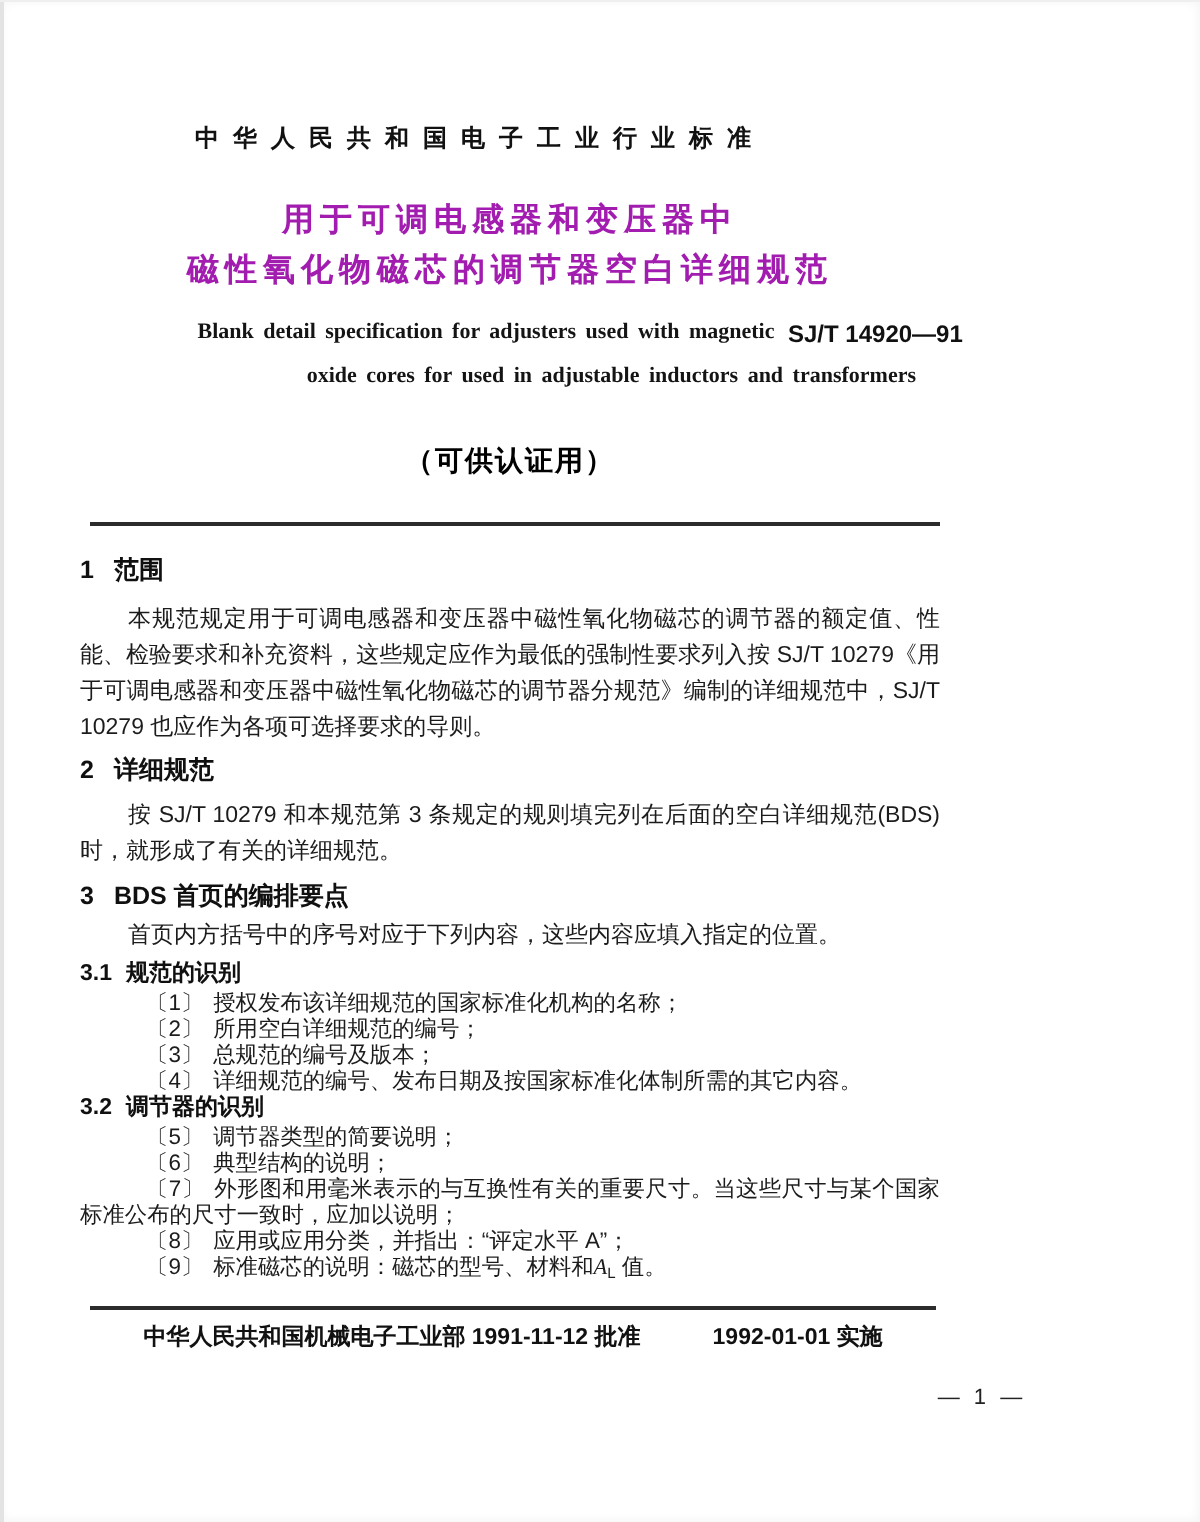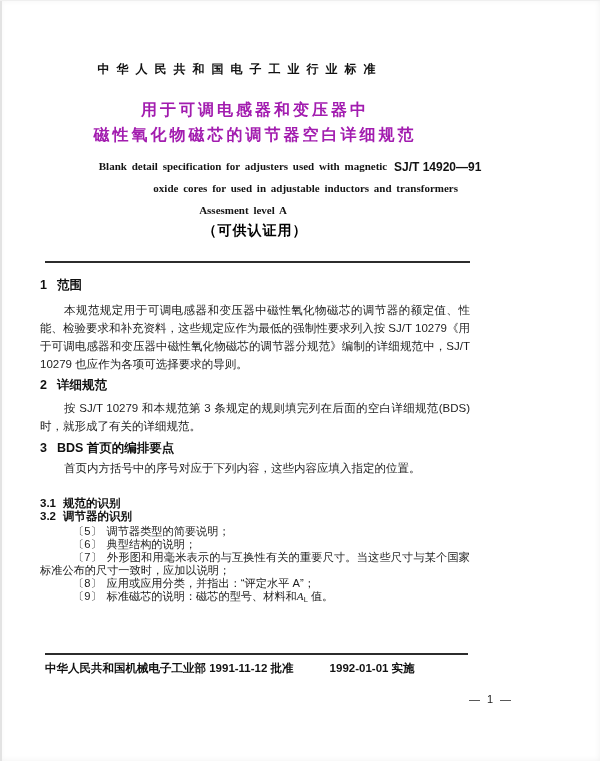--- a/index.html
+++ b/index.html
@@ -65,56 +65,55 @@
   .para {
     font-size:11.5px; line-height:18px; text-align:justify;
     text-indent:24px; color:#1c1c1c;
   }
   #sec1-heading { margin-top:1px; }
   #sec1-para    { margin-top:8px; }
   #sec2-heading { margin-top:5px; }
   #sec2-para    { margin-top:6px; }
   #sec3-heading { margin-top:6px; }
   #sec3-para    { margin-top:3px; }
-  #sub31-heading{ margin-top:20px; }
+  #sub31-heading{ margin-top:4px; }
   .bds-list     { margin-top:2px; }
   #sub32-heading{ margin-top:0; }
   .bds-item {
     font-size:11.2px; line-height:13px; text-align:justify;
     text-indent:33px; color:#1c1c1c;
   }
   .bds-item .item-num { display:inline; margin-right:5px; }
   .sym { font-style:italic; font-family:"Liberation Serif","DejaVu Serif",serif; }
   .sym-sub { font-size:7.5px; vertical-align:-2px; }
 
   
   .footer-row {
     position:absolute; top:661px; left:45px; width:423px;
-    display:flex; justify-content:flex-start;
+    display:flex; justify-content:center;
     font-size:11.5px; font-weight:bold; color:#111; white-space:nowrap;gap:36px;
   }
   .page-number {
     position:absolute; top:693px; left:458px; width:64px;
     text-align:center; font-size:11px; color:#222;
     word-spacing:4px; white-space:nowrap;
   }
 </style>
 </head>
 <body>
 
 <div class="page">
   <div class="edge-left"></div>
   <div class="edge-top"></div>
 
   <div class="std-header">中华人民共和国电子工业行业标准</div>
   <div class="title-zh l1">用于可调电感器和变压器中</div>
   <div class="title-zh l2">磁性氧化物磁芯的调节器空白详细规范</div>
   <div class="title-en l1">Blank detail specification for adjusters used with magnetic</div>
   <div class="title-en l2">oxide cores for used in adjustable inductors and transformers</div>
-  <div class="title-en l3">Assesment level A</div>
   <div class="doc-number">SJ/T 14920—91</div>
   <div class="cert-note">（可供认证用）</div>
 
   <div class="rule top-rule"></div>
 
   <div class="body-text">
 
     <div class="sec-h" id="sec1-heading">
       <span class="sec-num">1</span><span>范围</span>
     </div>
@@ -125,20 +124,34 @@
     </div>
     <div class="para" id="sec2-para">按 SJ/T 10279 和本规范第 3 条规定的规则填完列在后面的空白详细规范(BDS)时，就形成了有关的详细规范。</div>
 
     <div class="sec-h" id="sec3-heading">
       <span class="sec-num">3</span><span>BDS 首页的编排要点</span>
     </div>
     <div class="para" id="sec3-para">首页内方括号中的序号对应于下列内容，这些内容应填入指定的位置。</div>
 
     <div class="sub-h" id="sub31-heading">
       <span class="sec-num">3.1</span><span>规范的识别</span>
+    </div>
+    <div class="bds-list">
+      <div class="bds-item">
+        <span class="item-num">〔1〕</span><span>授权发布该详细规范的国家标准化机构的名称；</span>
+      </div>
+      <div class="bds-item">
+        <span class="item-num">〔2〕</span><span>所用空白详细规范的编号；</span>
+      </div>
+      <div class="bds-item">
+        <span class="item-num">〔3〕</span><span>总规范的编号及版本；</span>
+      </div>
+      <div class="bds-item">
+        <span class="item-num">〔4〕</span><span>详细规范的编号、发布日期及按国家标准化体制所需的其它内容。</span>
+      </div>
     </div>
 
     <div class="sub-h" id="sub32-heading">
       <span class="sec-num">3.2</span><span>调节器的识别</span>
     </div>
     <div class="bds-list">
       <div class="bds-item">
         <span class="item-num">〔5〕</span><span>调节器类型的简要说明；</span>
       </div>
       <div class="bds-item">

